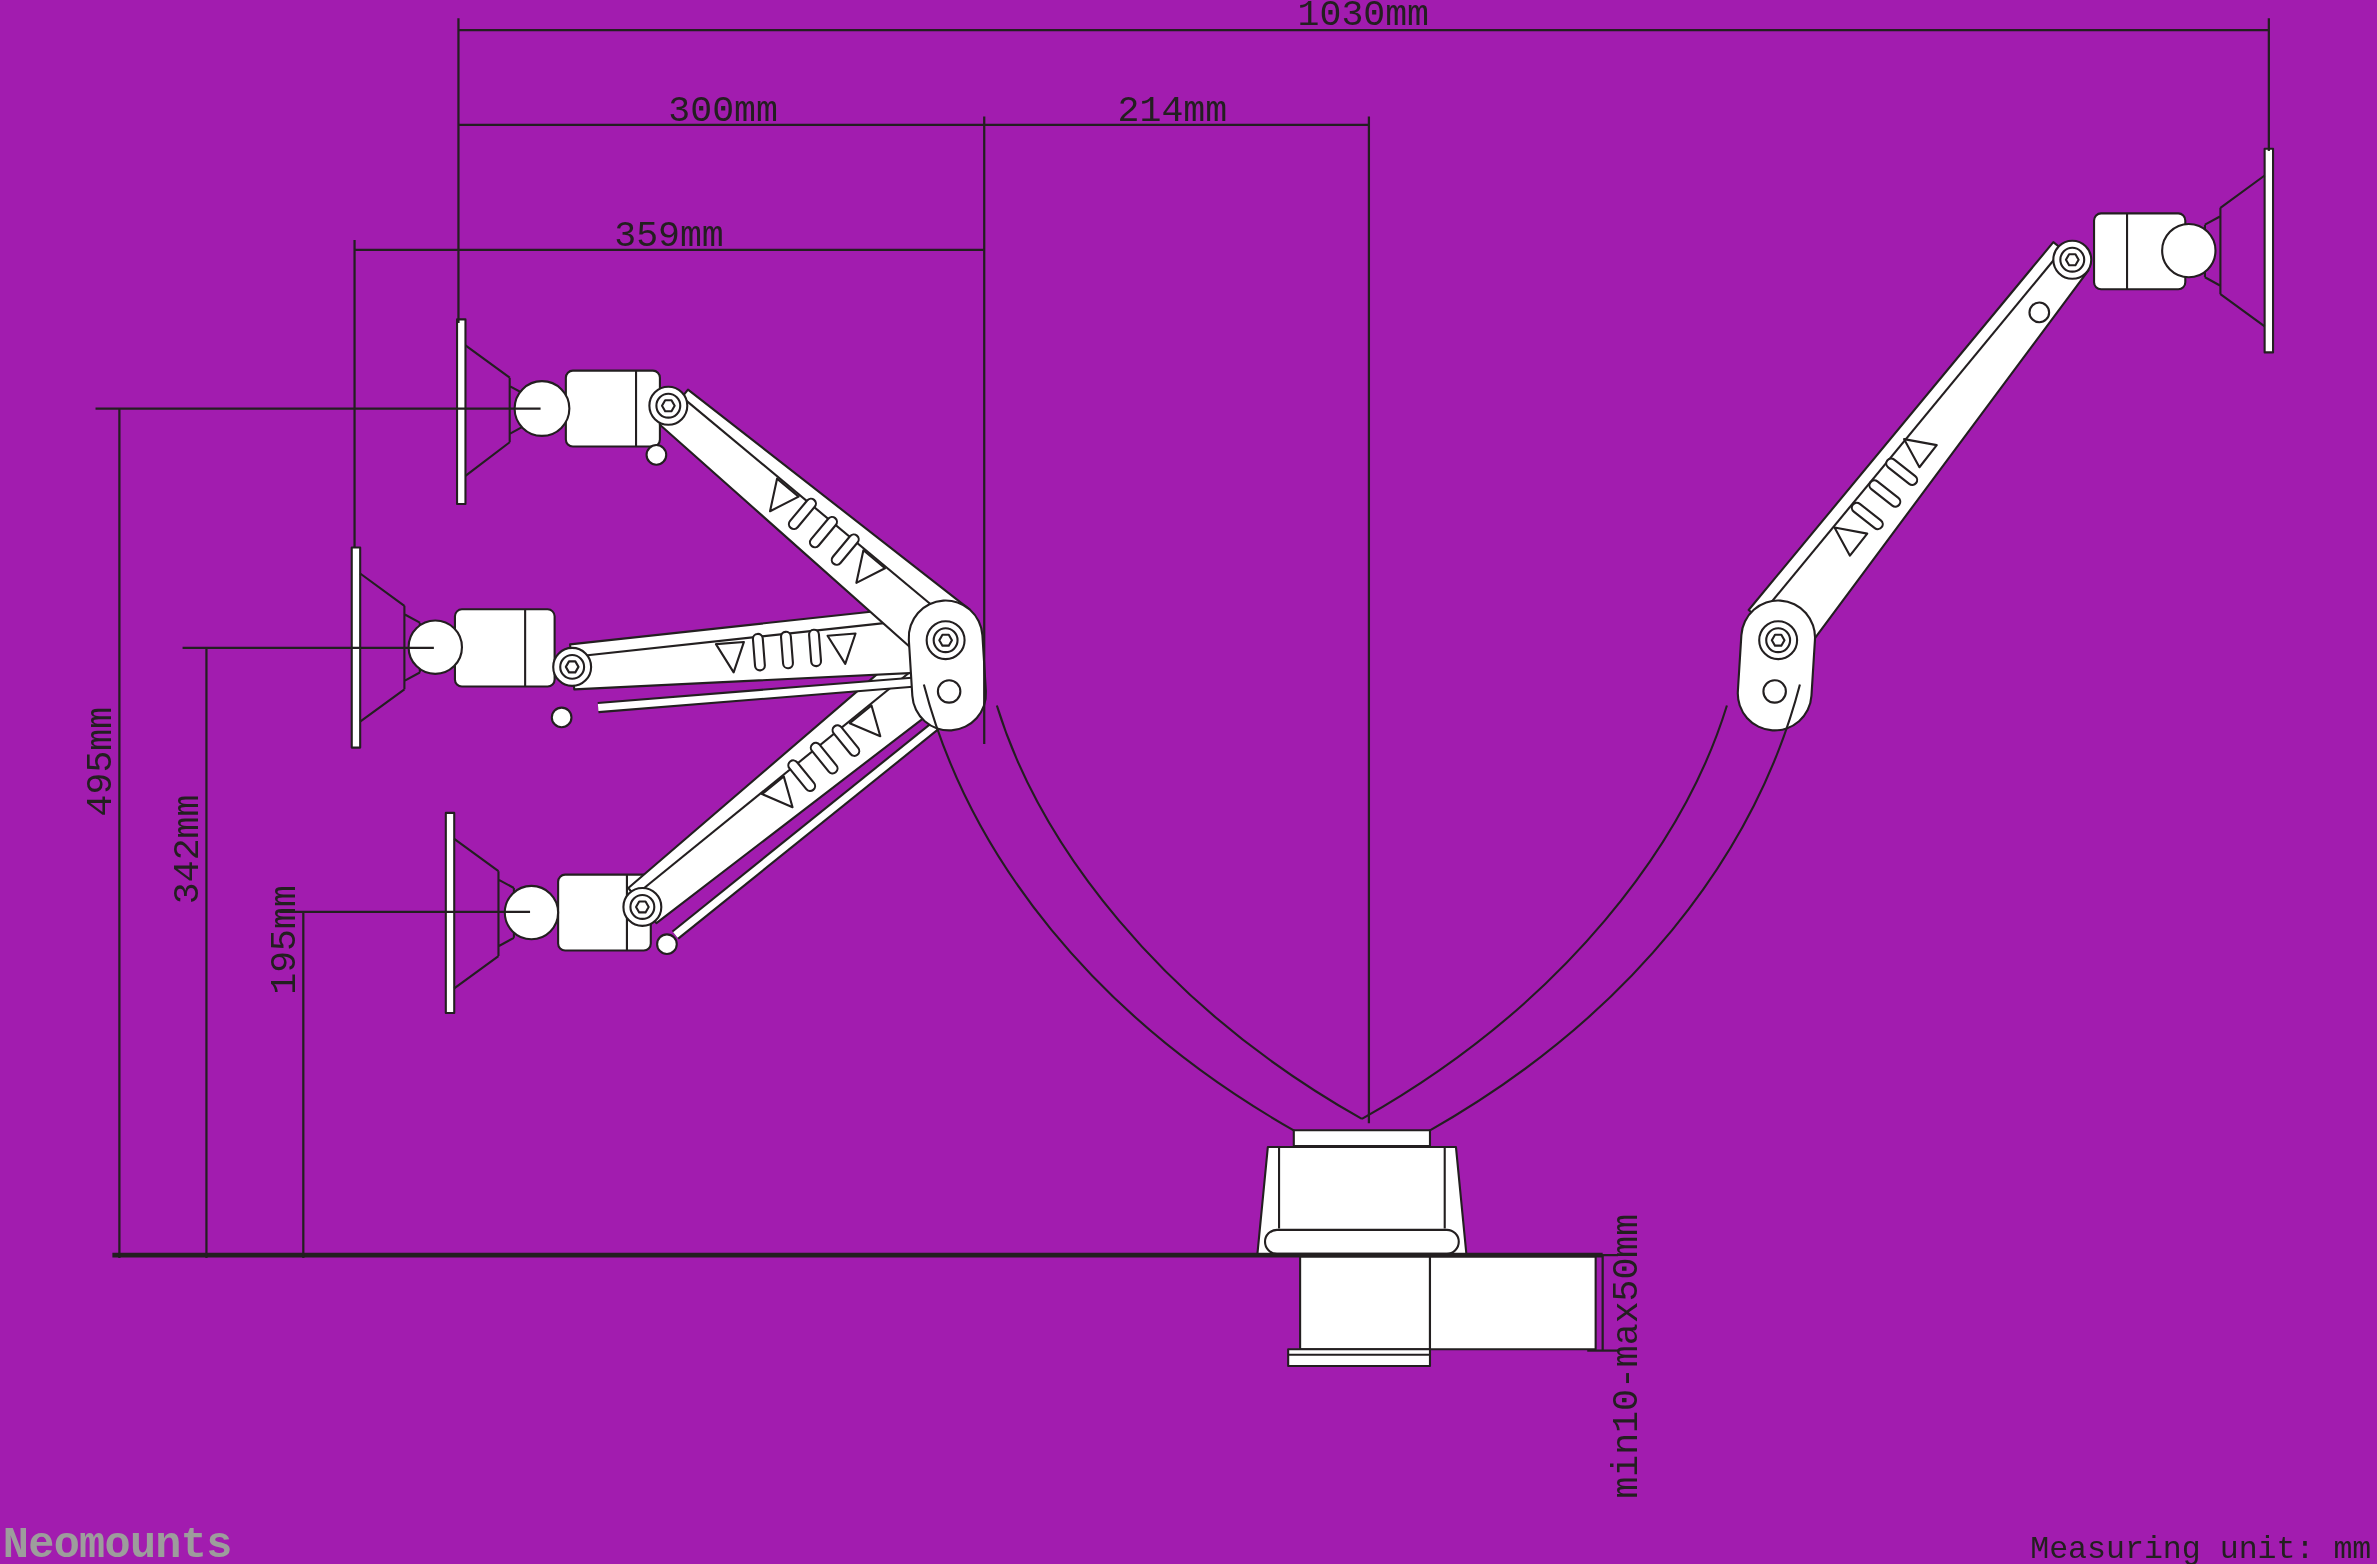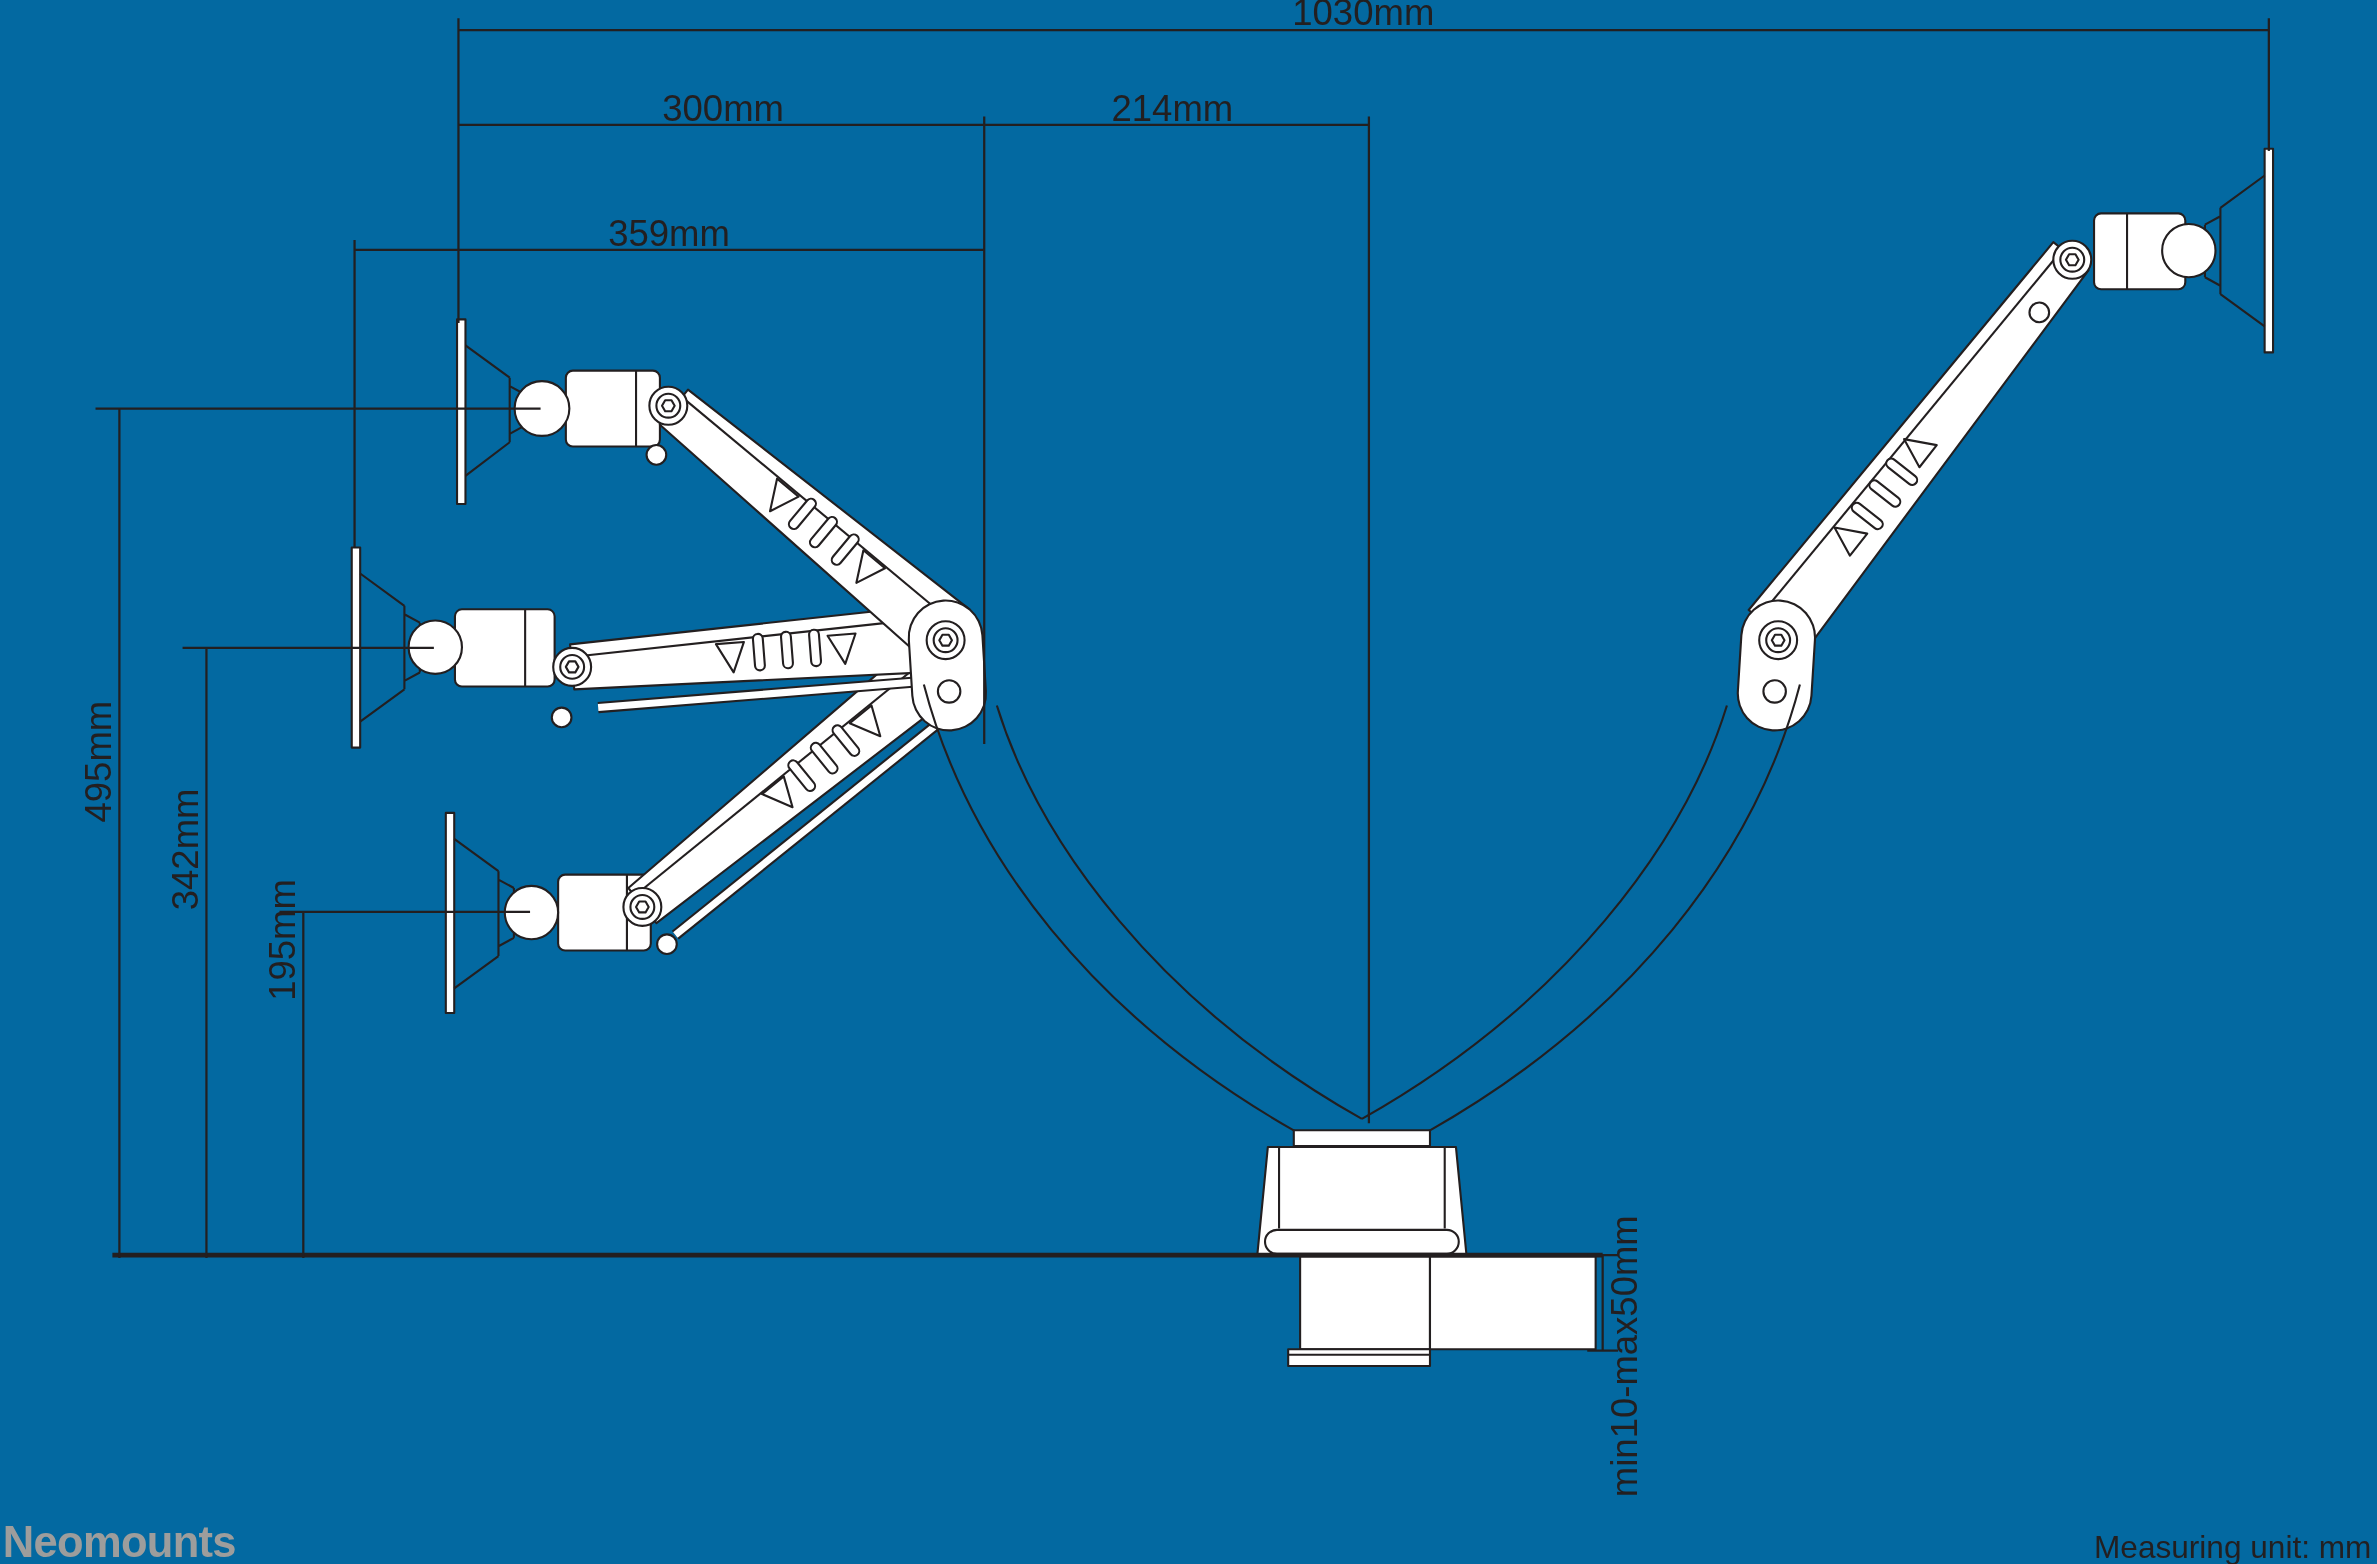--- a/index.html
+++ b/index.html
@@ -1,17 +1,17 @@
 <!DOCTYPE html>
 <html style="font-size:11.2px"><head>
 <meta charset="utf-8">
 <style>
   html,body{margin:0;padding:0;background:#fff;}
-  .page{position:relative;width:2377px;height:1564px;background:#0369a1;overflow:hidden;
-        font-family:Liberation Sans, sans-serif;}
+  .page{position:relative;width:2377px;height:1564px;background:#a21caf;overflow:hidden;
+        font-family:Liberation Mono, monospace;}
   svg{position:absolute;left:0;top:0;}
   
   .ln{stroke:#231f20;stroke-width:3;fill:none;stroke-linejoin:round;stroke-linecap:butt;}
   .wh{stroke:#231f20;stroke-width:3;fill:#ffffff;stroke-linejoin:round;}
   .thick{stroke:#231f20;stroke-width:7;fill:none;}
   .band{stroke:#231f20;stroke-width:6;fill:none;}
   .dimln{stroke:#231f20;stroke-width:3.2;fill:none;}
   .caps-outer{stroke:#231f20;stroke-width:108;stroke-linecap:round;fill:none;}
   .caps-inner{stroke:#ffffff;stroke-width:102;stroke-linecap:round;fill:none;}
   text{fill:#231f20;}

